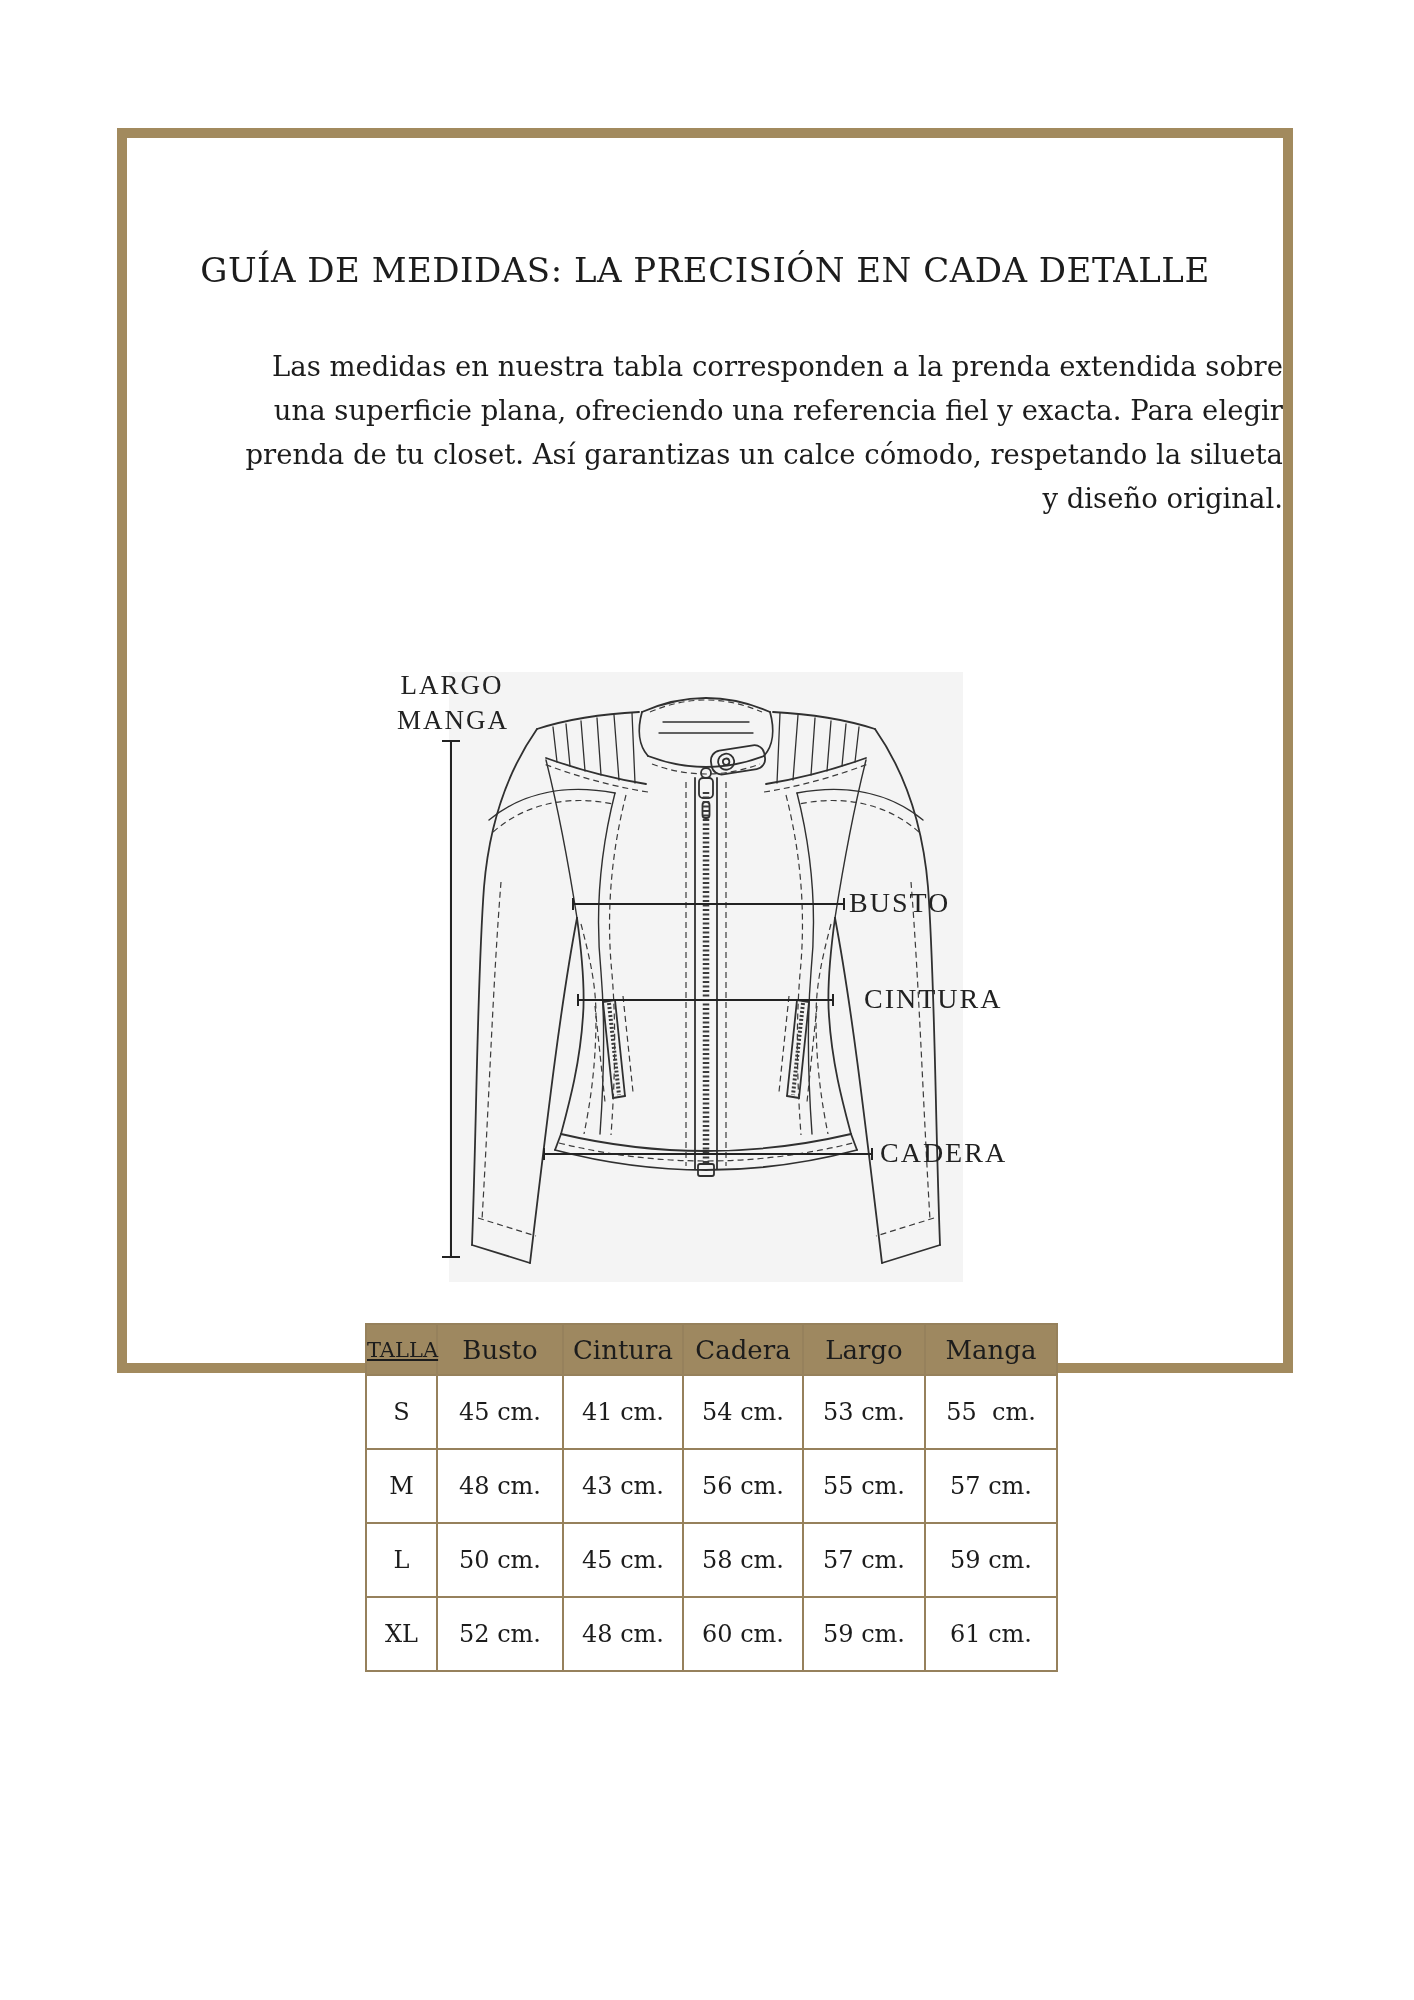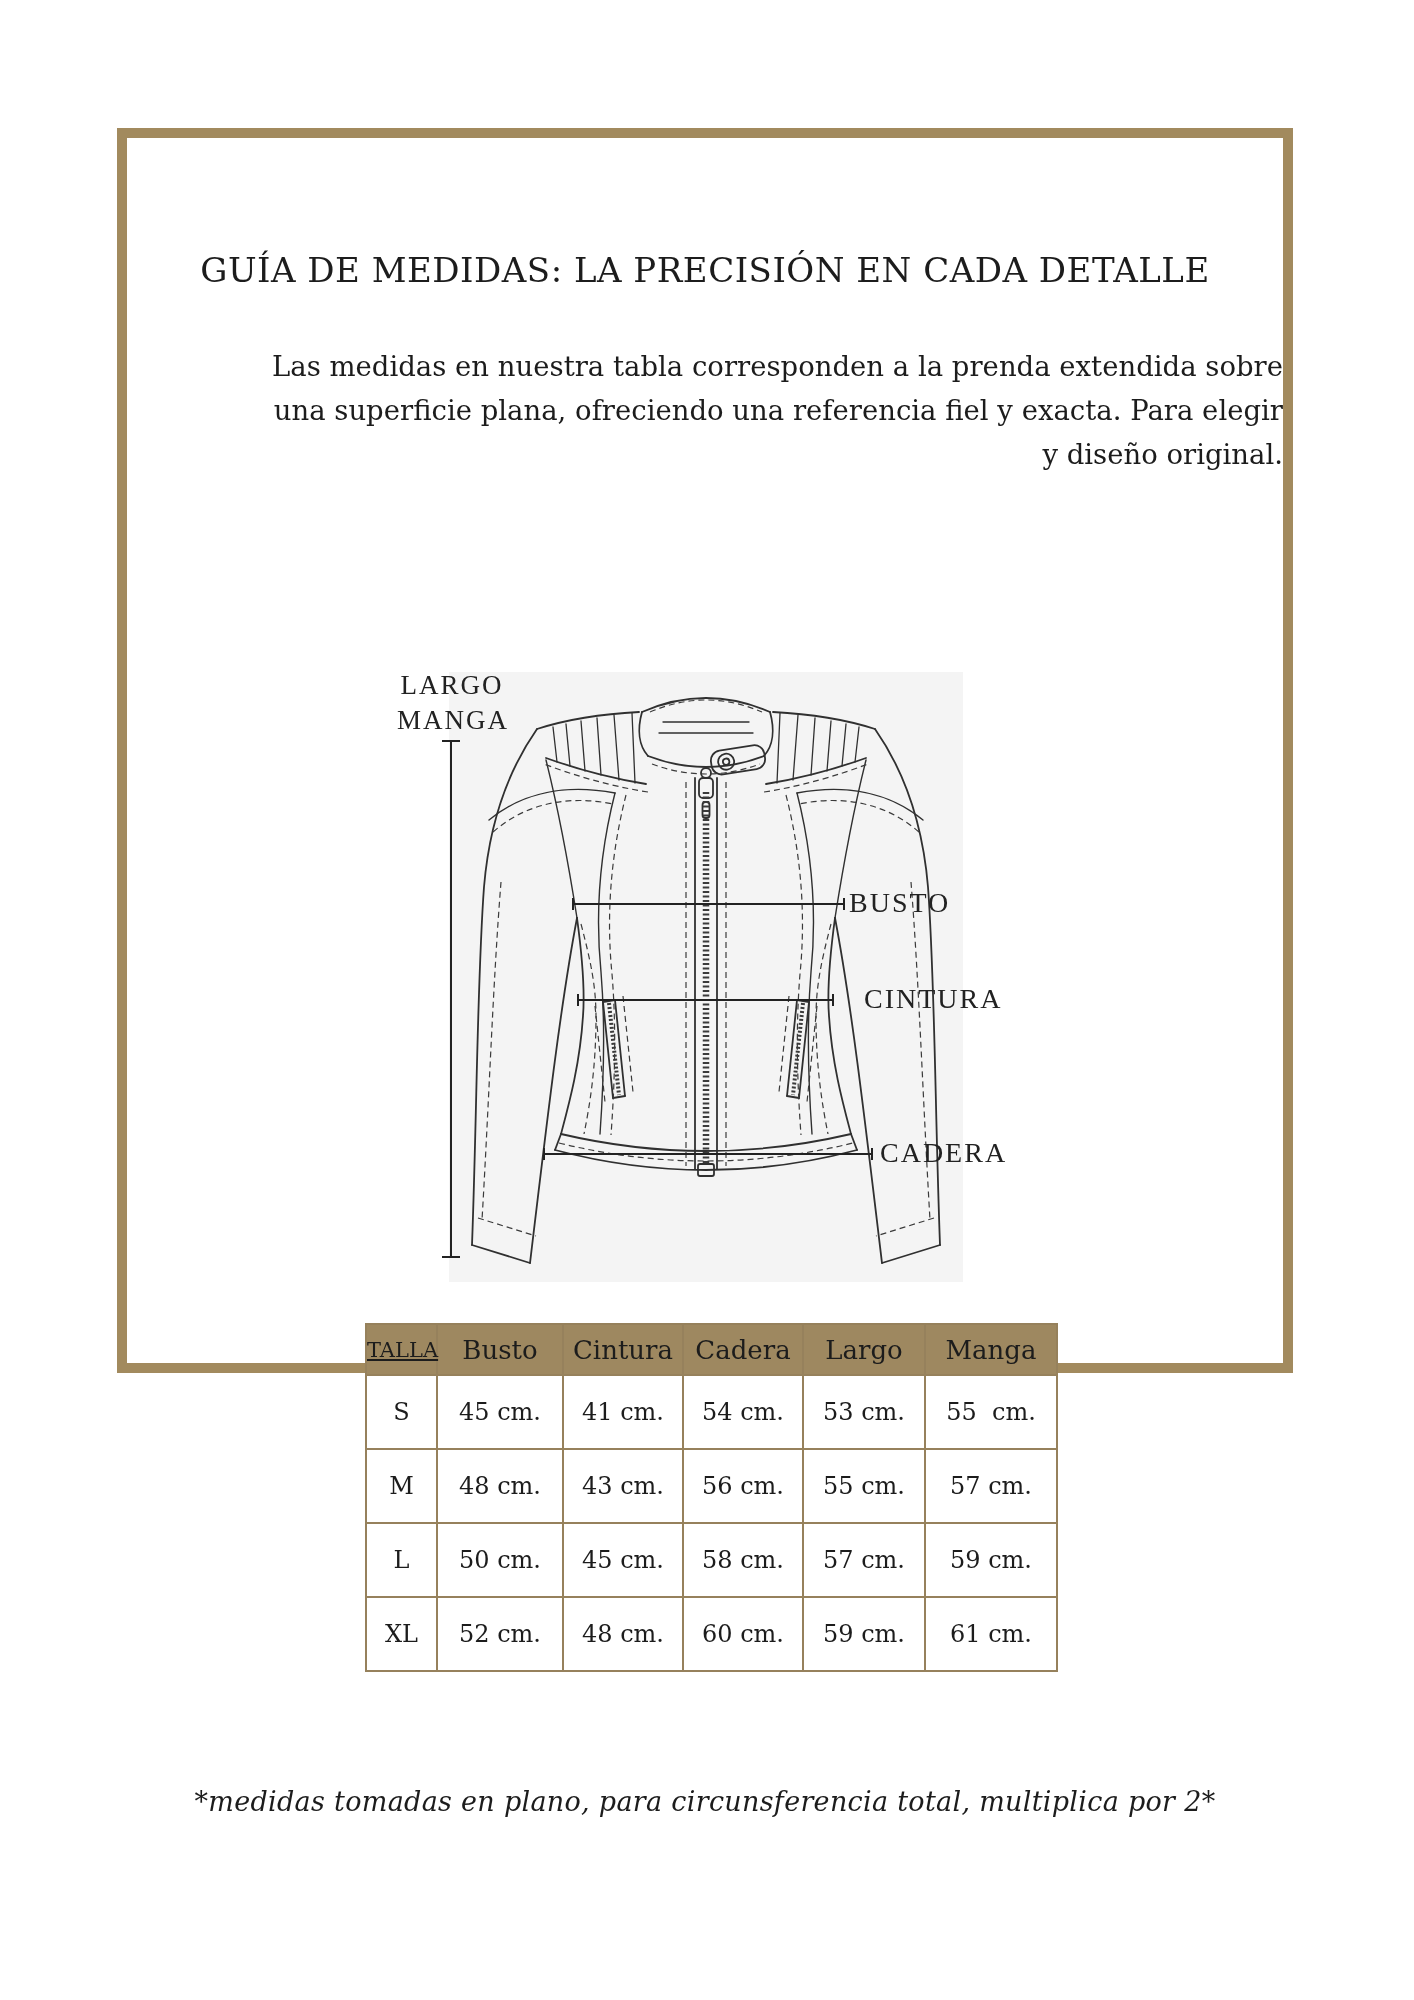--- a/index.html
+++ b/index.html
@@ -68,20 +68,21 @@
 </head>
 <body>
 
 <div class="frame">
 
   <div class="title">GUÍA DE MEDIDAS: LA PRECISIÓN EN CADA DETALLE</div>
 
   <div class="intro">
     <div class="line">Las medidas en nuestra tabla corresponden a la prenda extendida sobre</div>
     <div class="line">una superficie plana, ofreciendo una referencia fiel y exacta. Para elegir</div>
+    <div class="line">prenda de tu closet. Así garantizas un calce cómodo, respetando la silueta</div>
     <div class="line">y diseño original.</div>
   </div>
 
   <div class="diagram">
 
     <div class="figure">
       <svg viewBox="0 0 514 610">
 
         <g fill="none" stroke="#303030" stroke-width="1.8" stroke-linecap="round" stroke-linejoin="round">
 
@@ -256,15 +257,14 @@
           <td>52 cm.</td>
           <td>48 cm.</td>
           <td>60 cm.</td>
           <td>59 cm.</td>
           <td>61 cm.</td>
         </tr>
       </tbody>
     </table>
   </div>
 
-  <div class="footnote">*medidas tomadas en plano, para circunsferencia total, multiplica por 2*</div>
 
 </div>
 
 </body></html>

